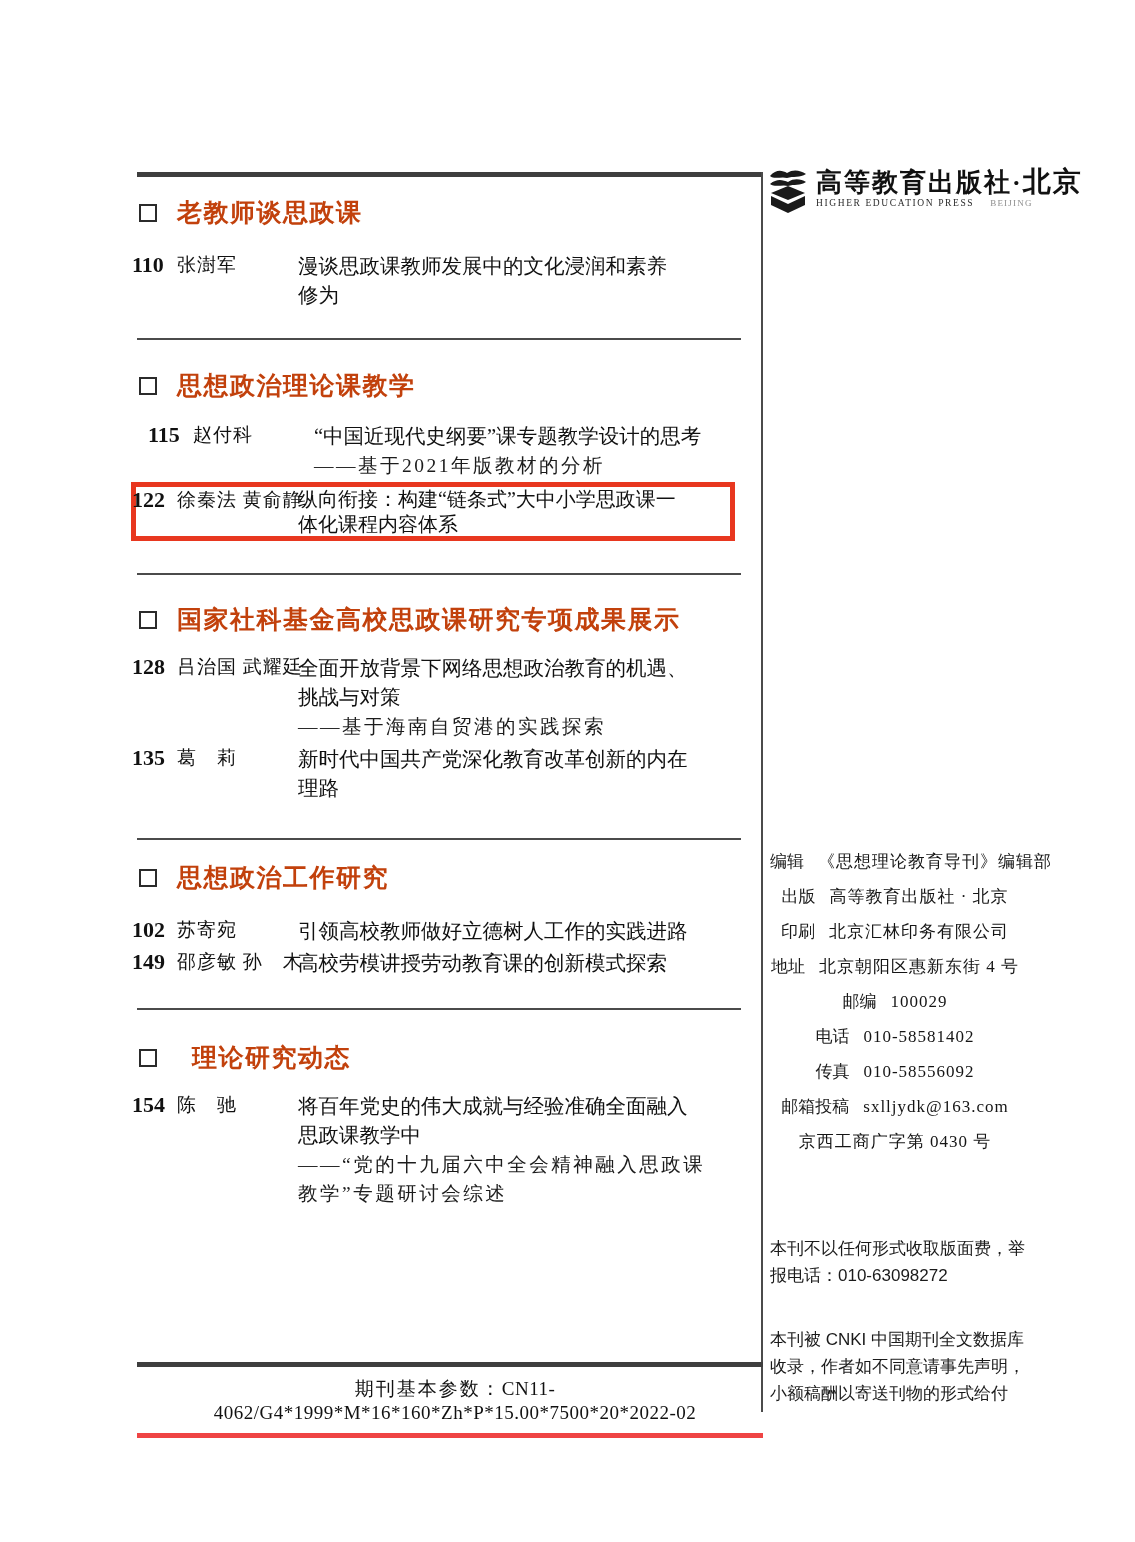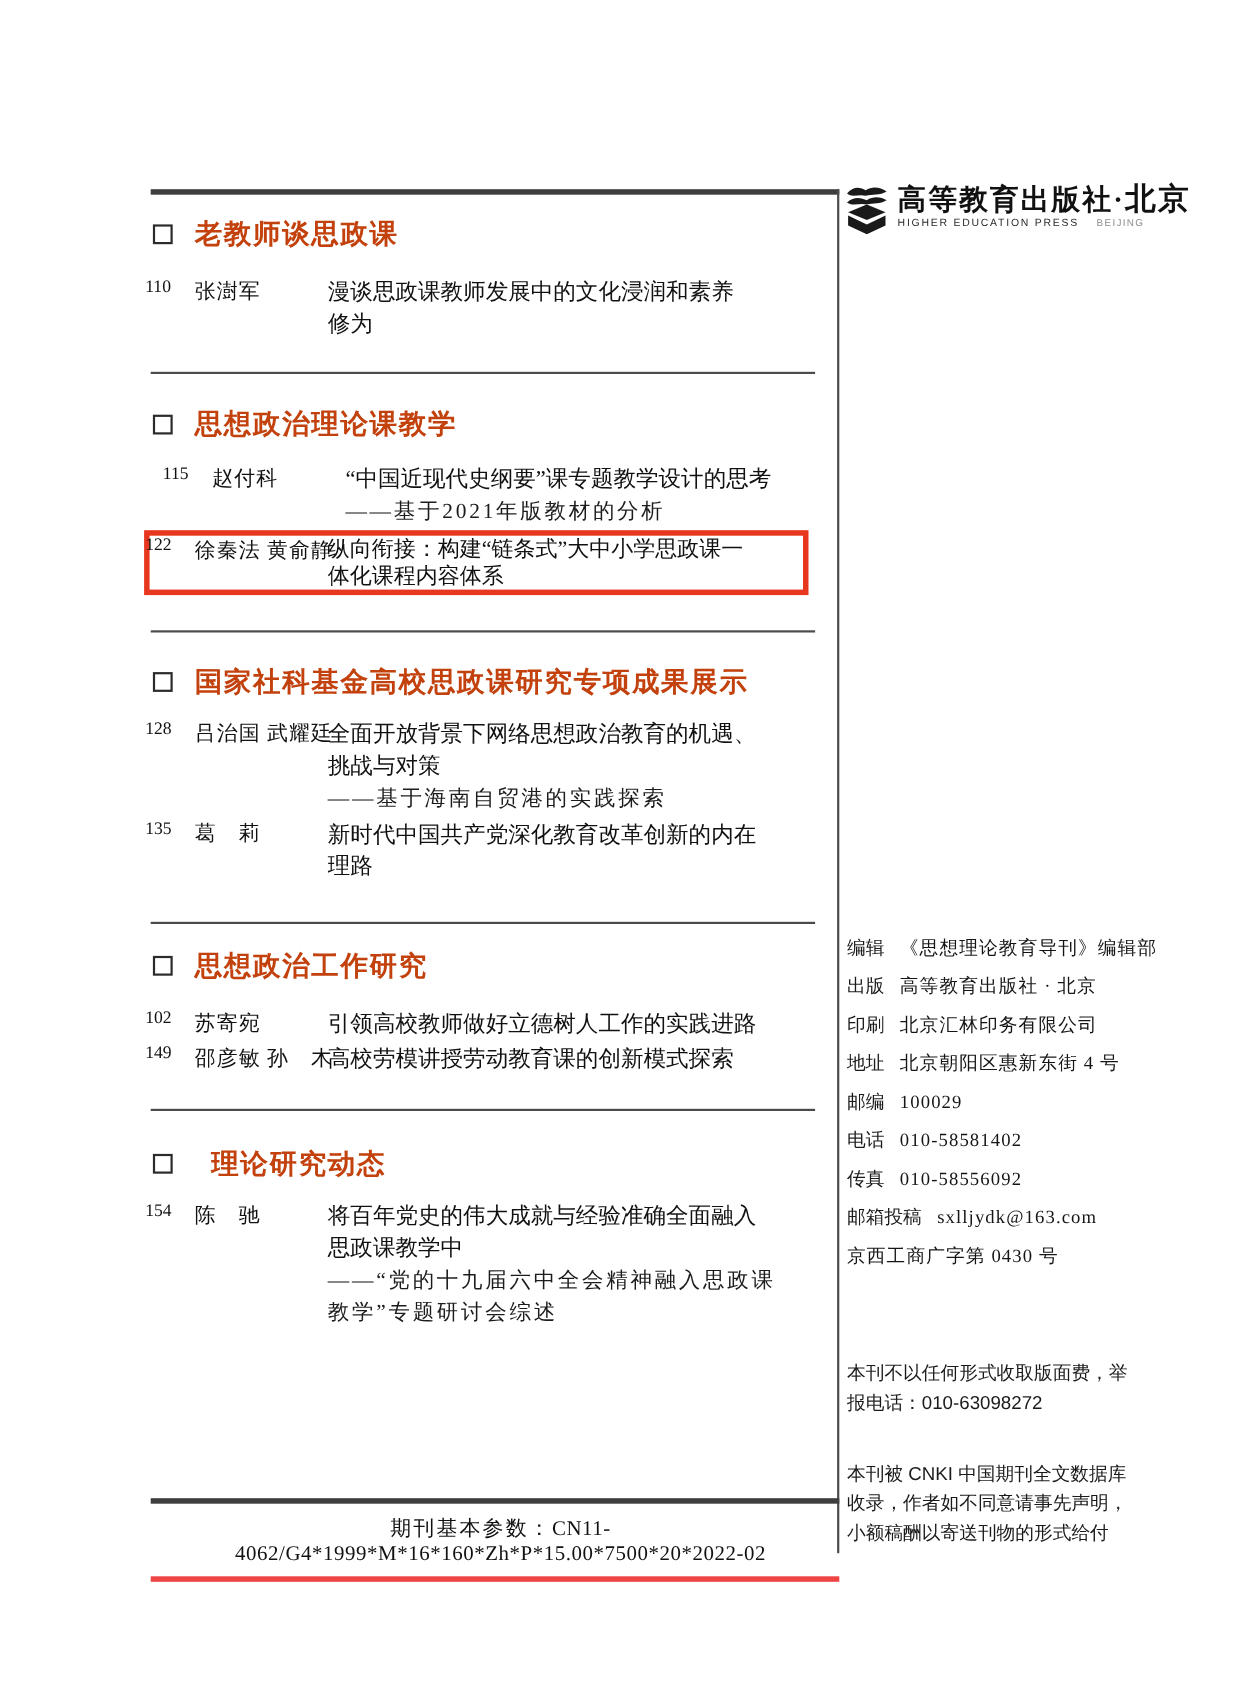--- a/index.html
+++ b/index.html
@@ -12,21 +12,21 @@
   .v-rule{position:absolute;background:#4b4b4b;width:2px;}
 
   
   .sec-h{position:absolute;left:139px;display:flex;align-items:center;
          font-family:"Liberation Sans",sans-serif;font-weight:600;font-size:25px;
          letter-spacing:1.5px;color:#c2410c;}
   .cb{width:14px;height:14px;border:2px solid #2b2b2b;margin-right:20px;flex:none;background:#fff;}
 
   
   .row{position:absolute;left:132px;width:606px;display:flex;align-items:flex-start;}
-  .num{width:45px;font-size:16px;flex:none;}
+  .num{width:45px;font-size:22px;flex:none;font-weight:bold;}
   .auth{width:121px;font-size:19px;letter-spacing:1px;white-space:pre;flex:none;}
   .tt{flex:1;font-size:20.5px;line-height:29px;}
   .row.tight .tt{line-height:25px;font-size:20px;}
   .tl{display:block;}
   .sub{display:block;font-size:19.5px;letter-spacing:2.5px;color:#1c1c1c;}
 
   .hl-box{position:absolute;left:131px;top:482px;width:594px;height:49px;border:5px solid #e8371f;}
 
   
   .param{position:absolute;left:137px;top:1362px;width:616px;
@@ -35,25 +35,25 @@
   .param-label{letter-spacing:2px;}
   .param-value{letter-spacing:0.5px;}
 
   
   .logo{position:absolute;left:767px;top:168px;display:flex;align-items:flex-start;text-align:right;}
   .logo-text{margin-left:7px;}
   .logo-cn{font-family:"Liberation Serif",serif;font-weight:700;font-size:26px;
            letter-spacing:2px;white-space:nowrap;line-height:28px;}
   .logo-cn .city{font-size:28px;}
   .logo-en{display:flex;align-items:baseline;gap:16px;margin-top:1px;
-           font-family:Liberation Sans, sans-serif;font-size:9.5px;letter-spacing:1.6px;color:#2a2a2a;}
+           font-family:Liberation Serif, serif;font-size:9.5px;letter-spacing:1.6px;color:#2a2a2a;}
   .logo-en .beijing{font-size:9px;color:#8d8d8d;letter-spacing:1.2px;}
 
   
-  .sb-info{position:absolute;left:770px;top:851px;width:250px;}
+  .sb-info{position:absolute;left:770px;top:851px;width:250px;text-align:center;}
   .sb-line{height:35px;line-height:22px;white-space:nowrap;}
   .sb-label{font-family:"Liberation Sans",sans-serif;font-size:17px;color:#1a1a1a;}
   .sb-value{font-family:"Liberation Serif",serif;font-size:17px;letter-spacing:1px;margin-left:14px;color:#151515;}
   .sb-value.only{margin-left:0;}
   .sb-note{position:absolute;left:770px;width:252px;
            font-family:"Liberation Sans",sans-serif;font-size:17px;color:#1a1a1a;}
   .sb-note .nl{display:block;line-height:27px;white-space:nowrap;}
   .sb-note1{top:1235px;}
   .sb-note2{top:1326px;}
 </style>

